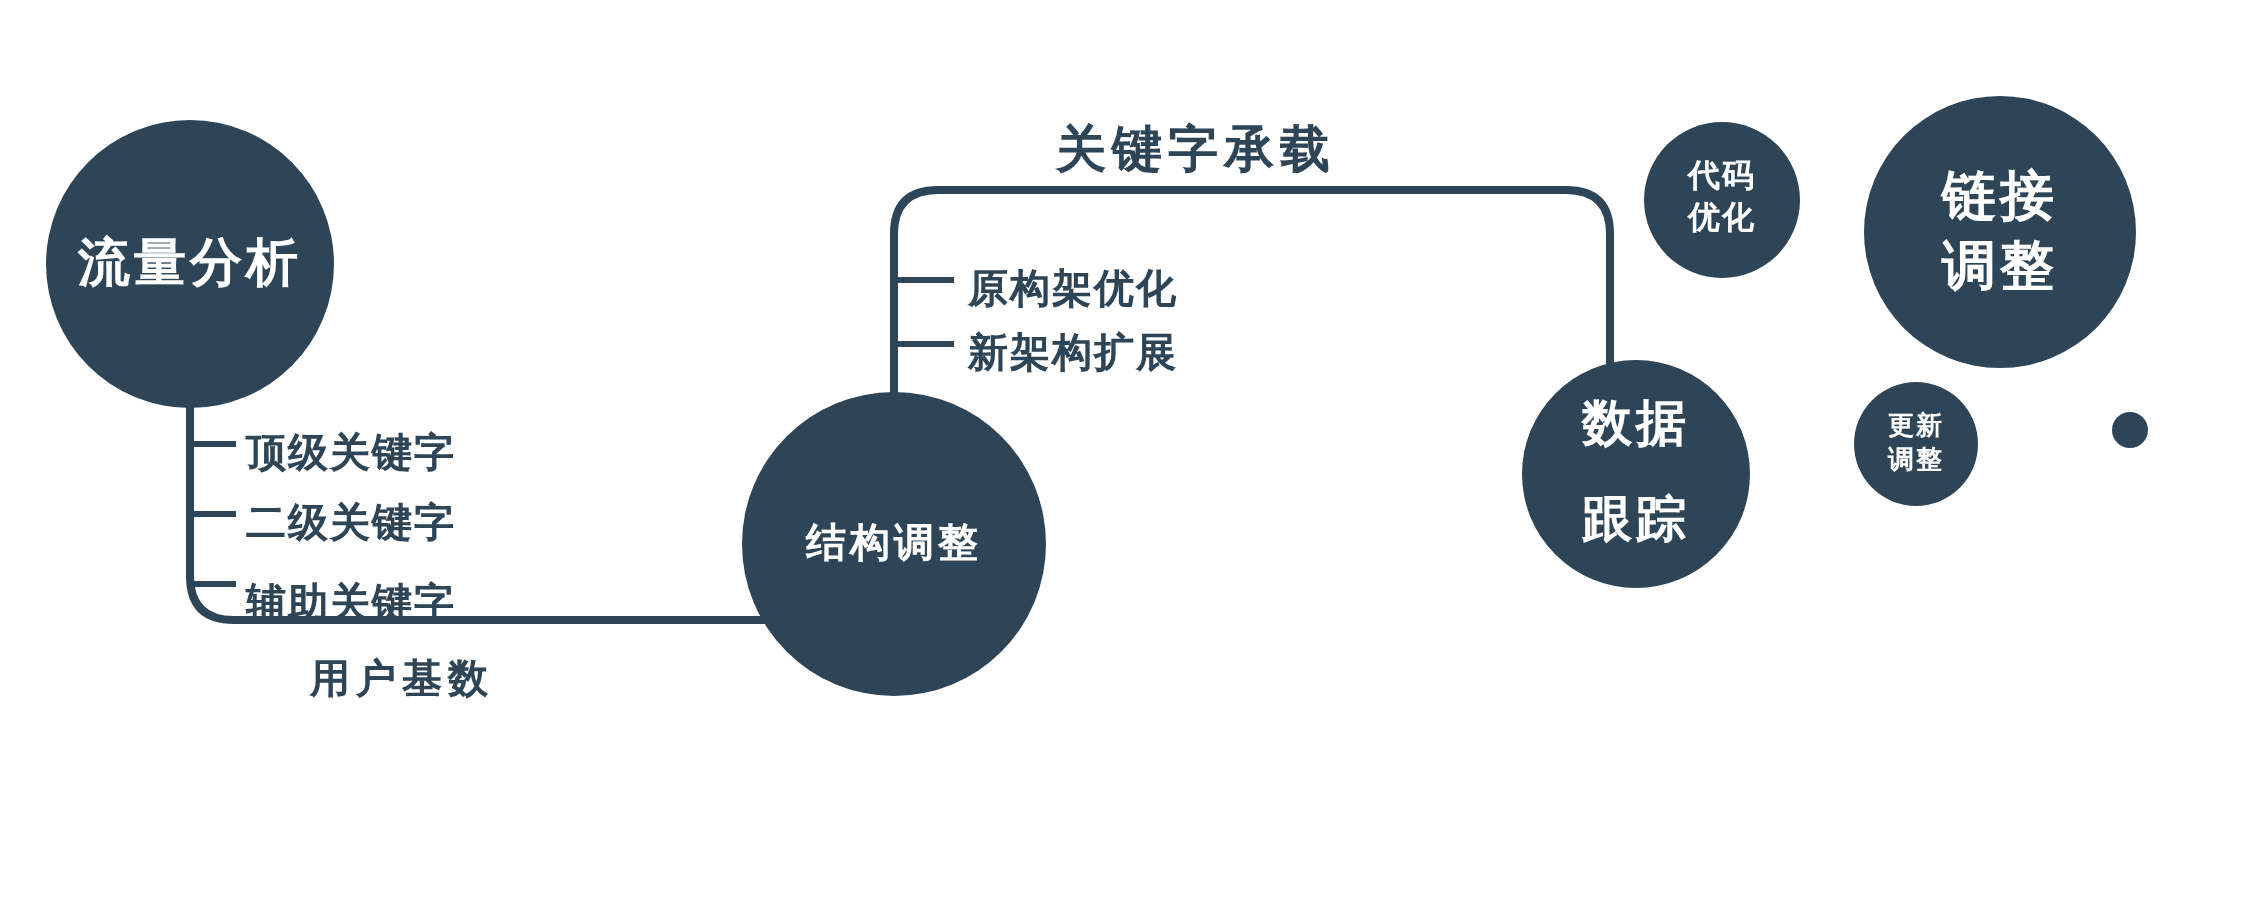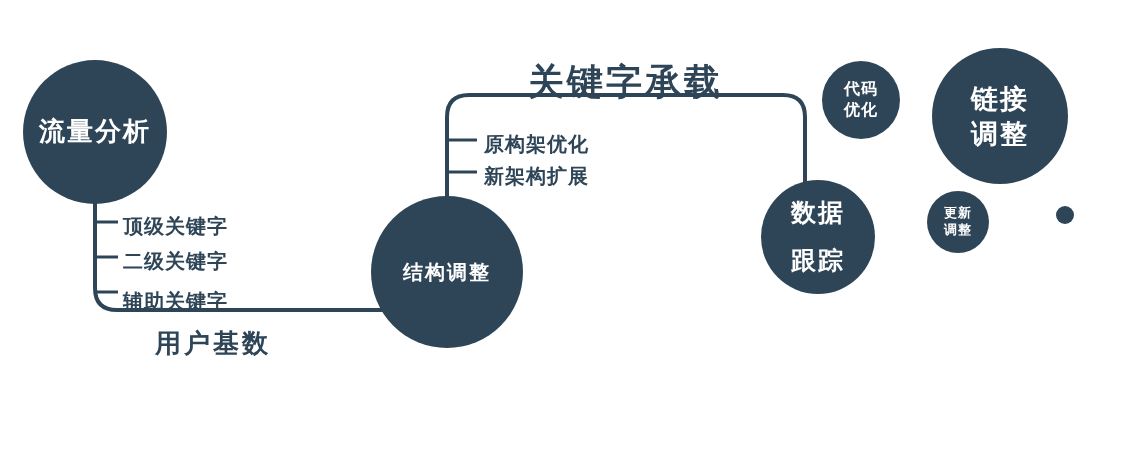--- a/index.html
+++ b/index.html
@@ -37,20 +37,21 @@
     background: var(--accent, #2e4557);
     color: #ffffff;
     display: flex;
     flex-direction: column;
     align-items: center;
     justify-content: center;
     text-align: center;
     font-weight: bold;
     line-height: 1.3;
     letter-spacing: 2px;
+    font-family: Liberation Serif, serif;
   }
   .dot {
     position: absolute;
     border-radius: 50%;
     background: var(--accent, #2e4557);
   }
   .edge-label {
     position: absolute;
     color: var(--accent, #2e4557);
     font-weight: bold;
@@ -110,23 +111,23 @@
   </div>
 
   <div class="node" style="left:927px; top:191px; width:62px; height:62px; font-size:13px; letter-spacing:1px;">
     <span>更新</span>
     <span>调整</span>
   </div>
 
   <div class="dot" style="left:1056px; top:206px; width:18px; height:18px;"></div>
 
 
-  <div class="edge-label" style="left:528px; top:58px; font-size:36px;">关键字承载</div>
+  <div class="edge-label" style="left:528px; top:58px; font-size:25px;">关键字承载</div>
 
-  <div class="edge-label" style="left:155px; top:326px; font-size:26px;">用户基数</div>
+  <div class="edge-label" style="left:155px; top:326px; font-size:20px;">用户基数</div>
 
 
   <div class="branch-label" style="left:123px; top:213px;">顶级关键字</div>
   <div class="branch-label" style="left:123px; top:248px;">二级关键字</div>
   <div class="branch-label" style="left:123px; top:288px;">辅助关键字</div>
 
   <div class="branch-label" style="left:484px; top:131px;">原构架优化</div>
   <div class="branch-label" style="left:484px; top:163px;">新架构扩展</div>
 
 </div>

